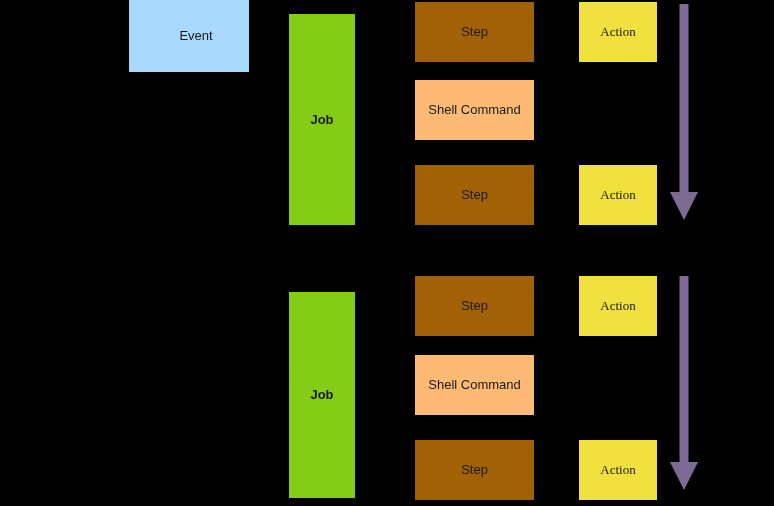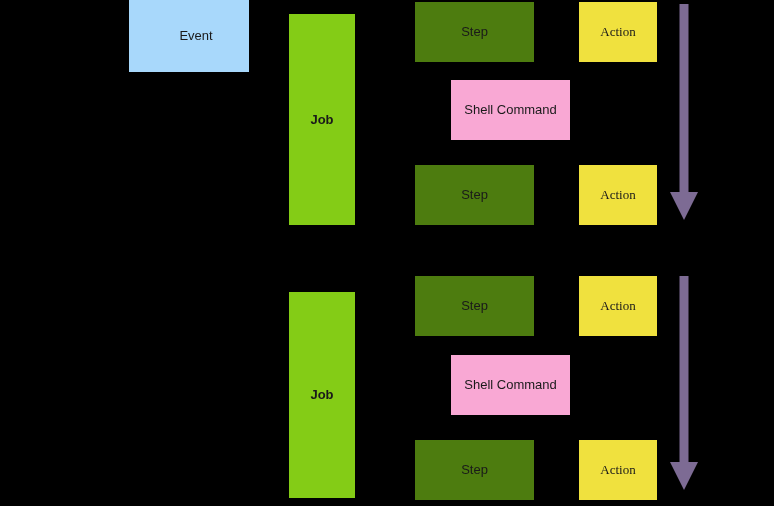--- a/index.html
+++ b/index.html
@@ -23,22 +23,22 @@
     box-sizing: border-box;
     color: #1a1a1a;
     font-size: 13px;
     font-family: "Liberation Sans", sans-serif;
     line-height: 1.2;
     text-align: center;
     white-space: nowrap;
   }
   .node.event   { background: #a8d8fb; }
   .node.job     { background: #84cc16; font-weight: bold; }
-  .node.step    { background: #4d7c0f; }
-  .node.shell   { background: #f9a8d4; margin-left: 36px; }
+  .node.step    { background: #a16207; }
+  .node.shell   { background: #fdba74; }
   .node.action  { background: #f0e13e; font-family: Liberation Serif, serif; }
 
   .arrow {
     position: absolute;
   }
   .arrow svg { display: block; }
 </style>
 </head>
 <body>
 

